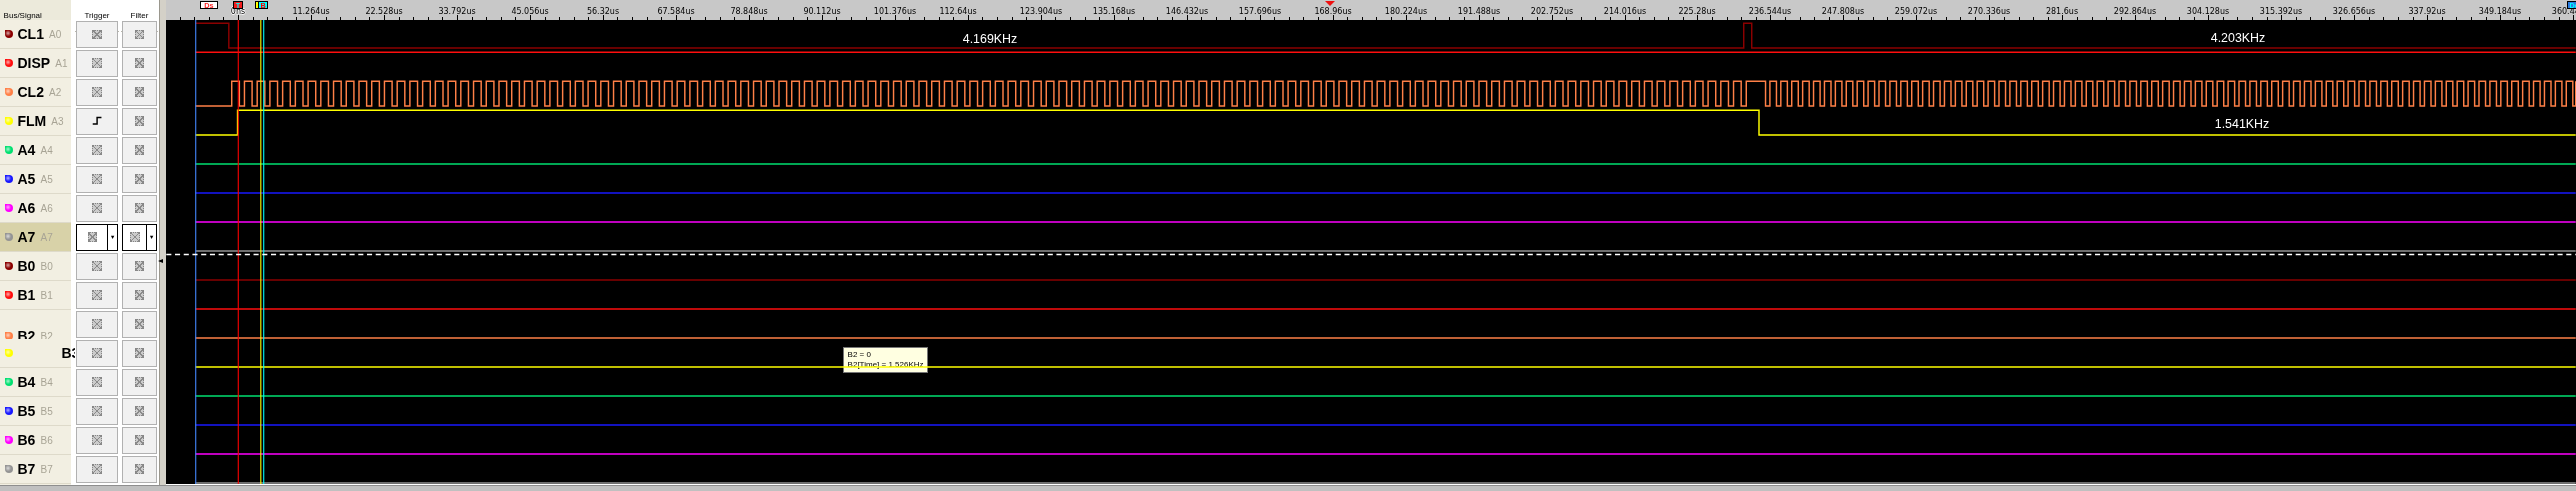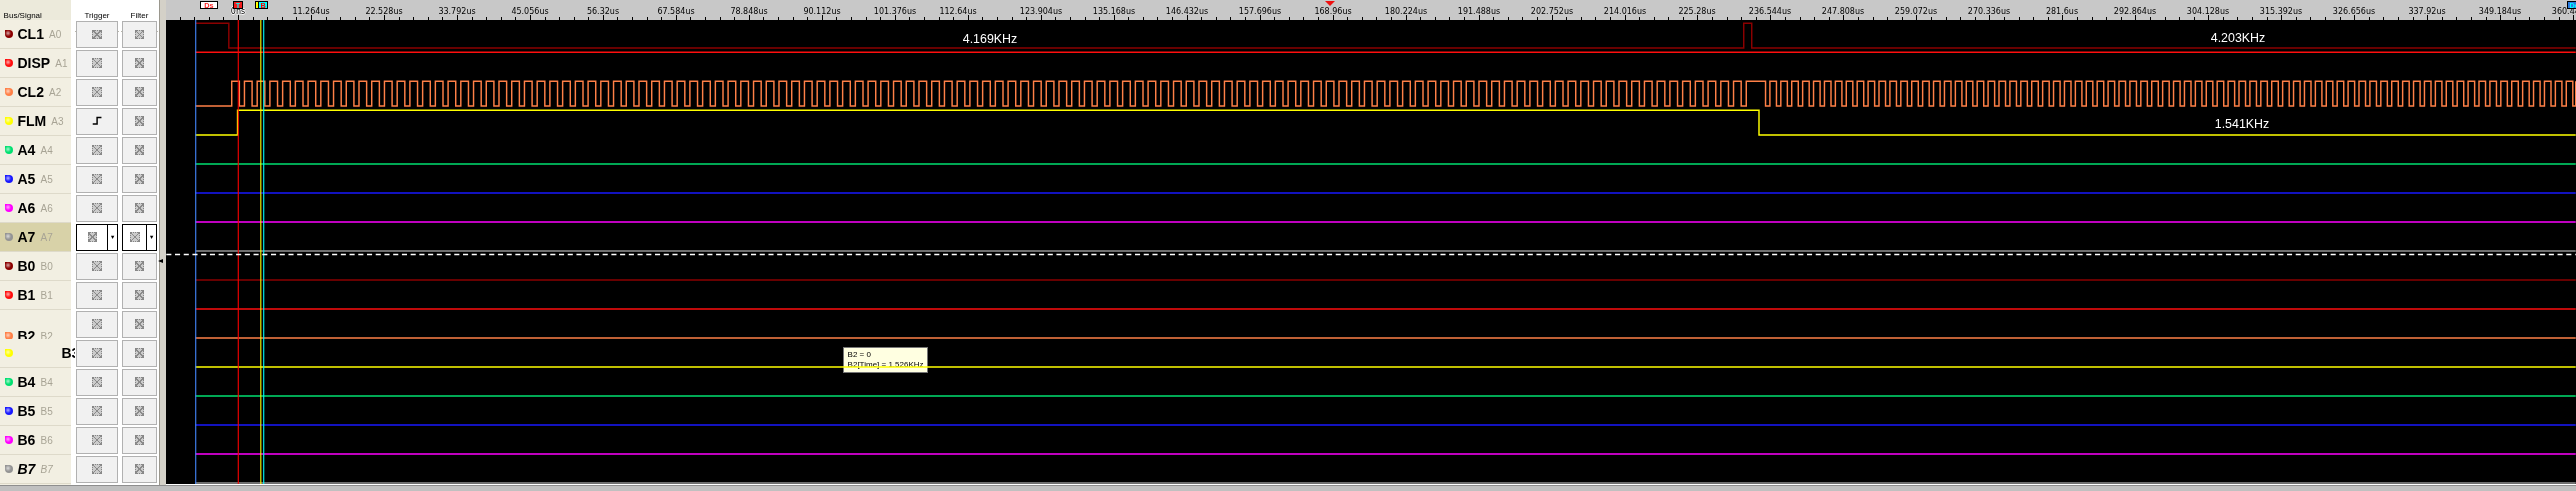--- a/index.html
+++ b/index.html
@@ -133,21 +133,21 @@
           <div class="sig-row" style="top: 397px; height: 29px;">
             <span class="drop-icon" style="background: radial-gradient(circle at 38% 40%, rgba(255, 255, 255, 0.65), rgba(255, 255, 255, 0) 45%) rgb(24, 24, 255);"></span>
             <span class="sig-name">B5</span>
             <span class="sig-chan">B5</span>
           </div>
           <div class="sig-row" style="top: 426px; height: 29px;">
             <span class="drop-icon" style="background: radial-gradient(circle at 38% 40%, rgba(255, 255, 255, 0.65), rgba(255, 255, 255, 0) 45%) rgb(255, 0, 255);"></span>
             <span class="sig-name">B6</span>
             <span class="sig-chan">B6</span>
           </div>
-          <div class="sig-row" style="top: 455px; height: 29px; font-style: italic;">
+          <div class="sig-row" style="top: 455px; height: 29px;">
             <span class="drop-icon" style="background: radial-gradient(circle at 38% 40%, rgba(255, 255, 255, 0.65), rgba(255, 255, 255, 0) 45%) rgb(148, 148, 148);"></span>
             <span class="sig-name">B7</span>
             <span class="sig-chan">B7</span>
           </div>
         </div>
     </div>
     <div class="col-strip trigger-col">
       <div class="col-header">Trigger</div>
       <div id="trigger-cells">
           <div style="position: absolute; left: 0px; right: 0px; top: 20.4px; height: 29px;">

